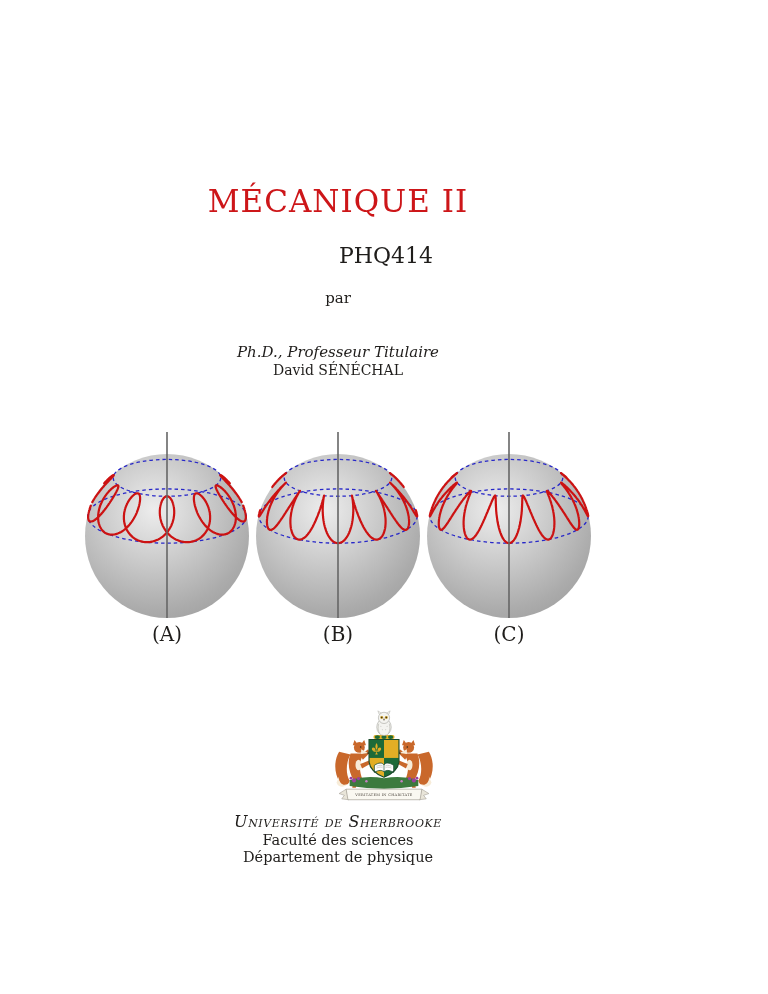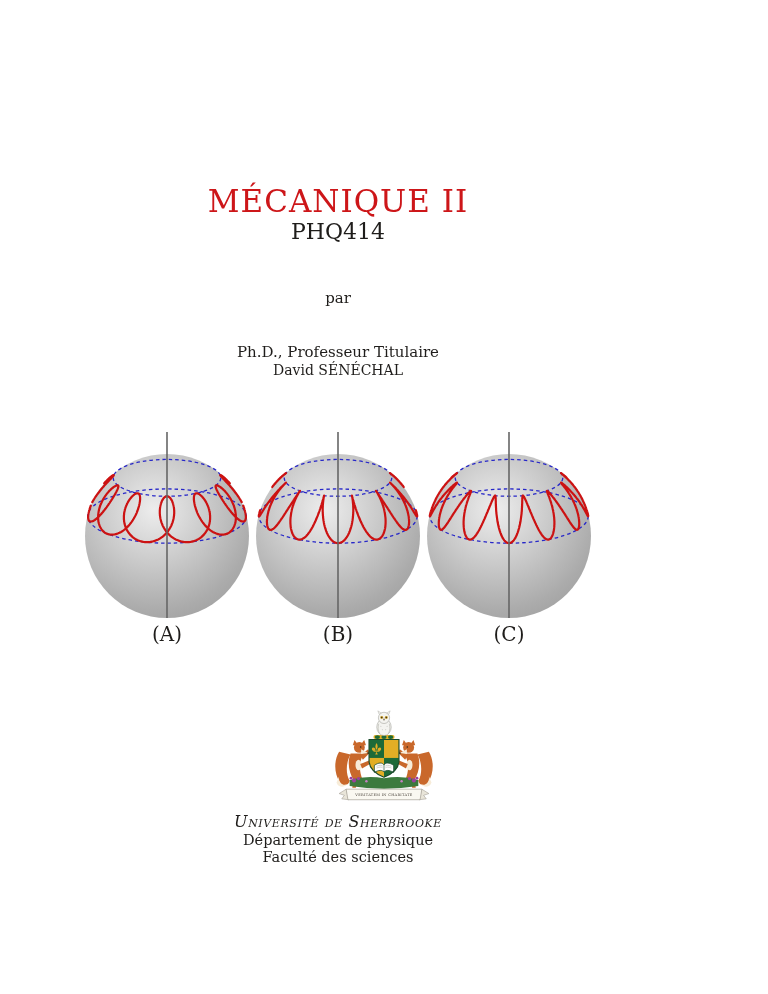--- a/index.html
+++ b/index.html
@@ -2,24 +2,24 @@
 <html style="--title_red: #cd1619; --text_dark: #1f1d1b; --crest_fox: #c9682b; --crest_fox_light: #f7ecd9; --crest_shield_green: #1d6a38; --crest_gold: #e2ae25; --crest_shield_border: #194a2c; --crest_owl: #f4f4f0; --crest_owl_line: #a9a9a2; --crest_eye_gold: #caa12f; --crest_base_green: #3c7a3e; --crest_flower: #9b3f9e; --crest_flower_light: #c77ec4; --crest_ribbon: #faf8f1; --crest_ribbon_fold: #e9e5d9; --crest_ribbon_edge: #9a958a; --crest_motto_text: #4a443c; --crest_dark: #3a2a1a;"><head>
 <meta charset="utf-8">
 <style>
   html,body{margin:0;padding:0;}
   body{
     width:768px;height:994px;background:#ffffff;position:relative;overflow:hidden;
     font-family:"DejaVu Serif","Liberation Serif",serif;color:var(--text_dark,#1f1d1b);
   }
   .abs{position:absolute;left:0;width:676px;text-align:center;}
   .title{top:183px;font-size:31px;line-height:36px;letter-spacing:1px;color:var(--title_red,#cd1619);}
-  .course{top:218px;font-size:22px;line-height:28px;}
+  .course{top:242px;font-size:22px;line-height:28px;padding-left:48px;}
   .byline{top:289px;font-size:15px;line-height:18px;}
   .author{top:313px;font-size:14px;line-height:26px;margin-top:44px;}
-  .creds{top:342px;font-size:15px;line-height:20px;}
+  .creds{top:342px;font-size:15px;line-height:20px;font-style:italic;}
   .figrow{top:428px;display:flex;justify-content:center;}
   .sph-col{width:171px;display:flex;flex-direction:column;align-items:center;}
   .sph-label{font-size:20px;line-height:24px;margin-top:-2px;}
   .crest{top:706px;left:318px;width:132px;}
   .footer{top:812px;}
   .inst{font-size:16px;line-height:20px;font-variant:small-caps;letter-spacing:0.6px;font-style:italic;}
   .fline{font-size:14.5px;line-height:17px;}
   svg{display:block;}
   .crest text{font-family:"DejaVu Serif",serif;}
 </style>
@@ -176,15 +176,15 @@
       <path d="M32,94.5 L24,99.5 L30,101.5 L27,105.5 L35,106.5 Z" style="fill:var(--crest_ribbon_fold);stroke:var(--crest_ribbon_edge);stroke-width:0.6"></path>
       <path d="M118,94.5 L126,99.5 L120,101.5 L123,105.5 L115,106.5 Z" style="fill:var(--crest_ribbon_fold);stroke:var(--crest_ribbon_edge);stroke-width:0.6"></path>
       <path d="M32,94.5 L118,94.5 L116,106.5 L34,106.5 Z" style="fill:var(--crest_ribbon);stroke:var(--crest_ribbon_edge);stroke-width:0.7"></path>
       <text x="75" y="102.6" text-anchor="middle" font-size="4" letter-spacing="0.35" style="fill:var(--crest_motto_text)">VERITATEM IN CHARITATE</text>
     </g>
   </svg>
 </div>
 
 <div class="abs footer">
   <div class="inst">Université de Sherbrooke</div>
+  <div class="fline">Faculté des sciences</div>
   <div class="fline">Département de physique</div>
-  <div class="fline">Faculté des sciences</div>
 </div>
 
 </body></html>

